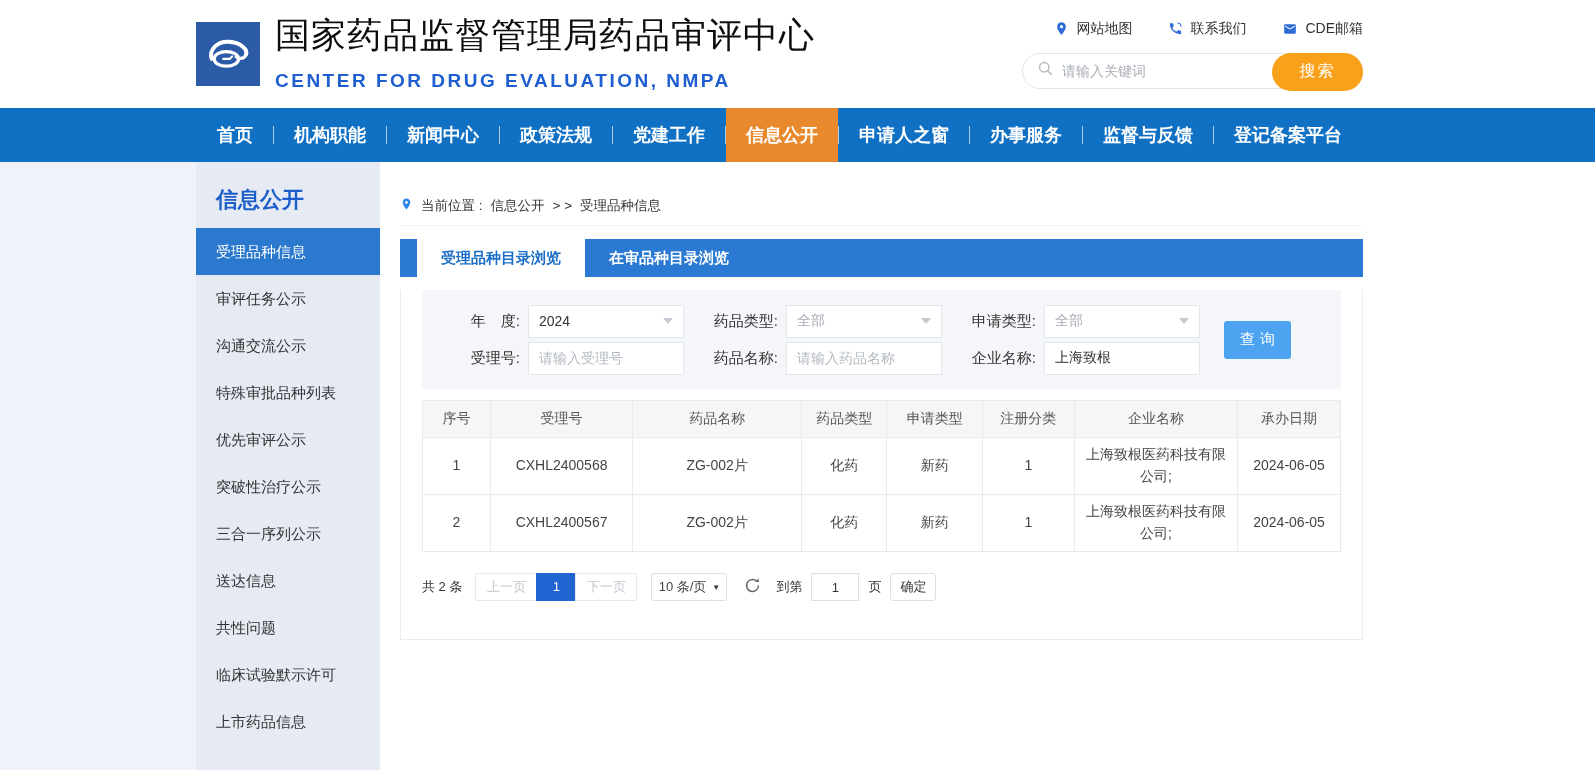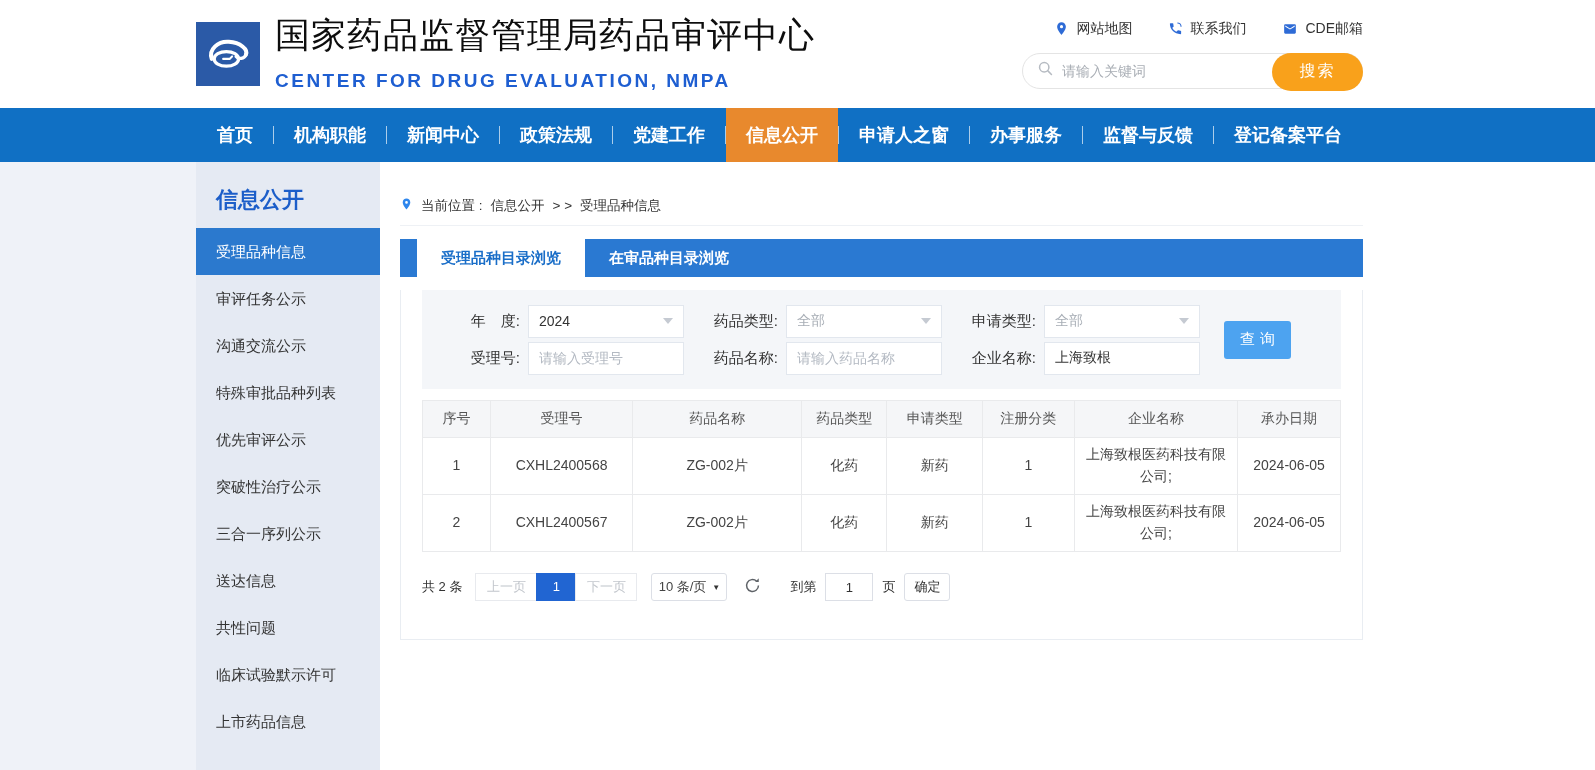--- a/index.html
+++ b/index.html
@@ -73,21 +73,21 @@
   
   .pager { margin:21px 21px 0; display:flex; align-items:center; font-size:13px; color:#333; }
   .pager-total { margin-right:13px; }
   .pg-group { display:flex; }
   .pg-btn { min-width:62px; height:28px; line-height:26px; border:1px solid #e8eaee; background:#fff; color:#c3c7cd; text-align:center; font-size:13px; cursor:default; }
   .pg-btn + .pg-btn { margin-left:-1px; }
   .pg-btn.current { min-width:40px; background:#2165d2; border-color:#2165d2; color:#fff; cursor:pointer; }
   .page-size { margin-left:14px; width:76px; height:28px; border:1px solid #dcdfe6; border-radius:3px; display:flex; align-items:center; justify-content:center; gap:6px; color:#444; cursor:pointer; background:#fff; }
   .page-size .sel-caret { font-size:8px; color:#333; }
   .refresh { margin-left:15px; width:20px; height:20px; display:flex; align-items:center; justify-content:center; cursor:pointer; }
-  .goto { display:flex; align-items:center; margin-left:28px; gap:9px; }
+  .goto { display:flex; align-items:center; margin-left:14px; gap:9px; }
   .goto-input { width:48px; height:28px; border:1px solid #dcdfe6; text-align:center; font-size:13px; outline:none; font-family:inherit; color:#333; }
   .confirm-btn { margin-left:9px; width:46px; height:28px; border:1px solid #dcdfe6; border-radius:3px; background:#fff; font-size:13px; color:#333; cursor:pointer; font-family:inherit; }
 </style>
 </head>
 <body>
 
 <div class="page">
 
   <header class="site-header">
     <div class="container header-inner">

